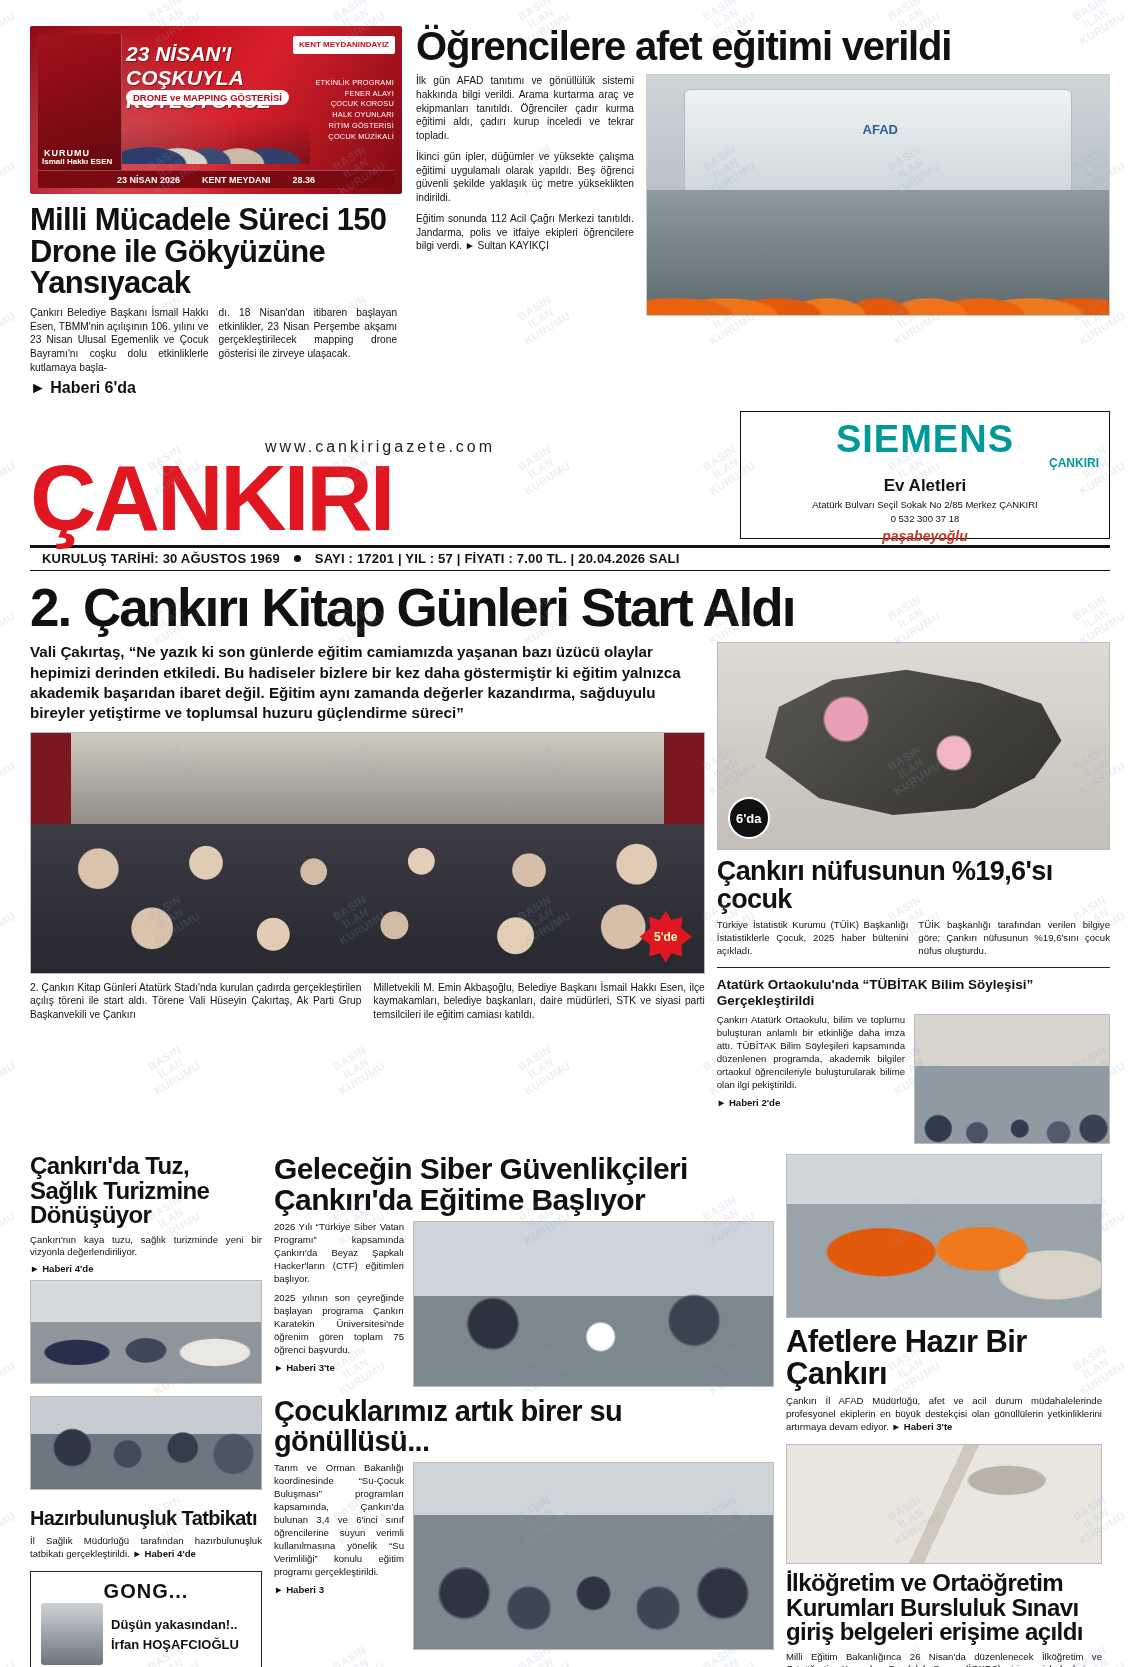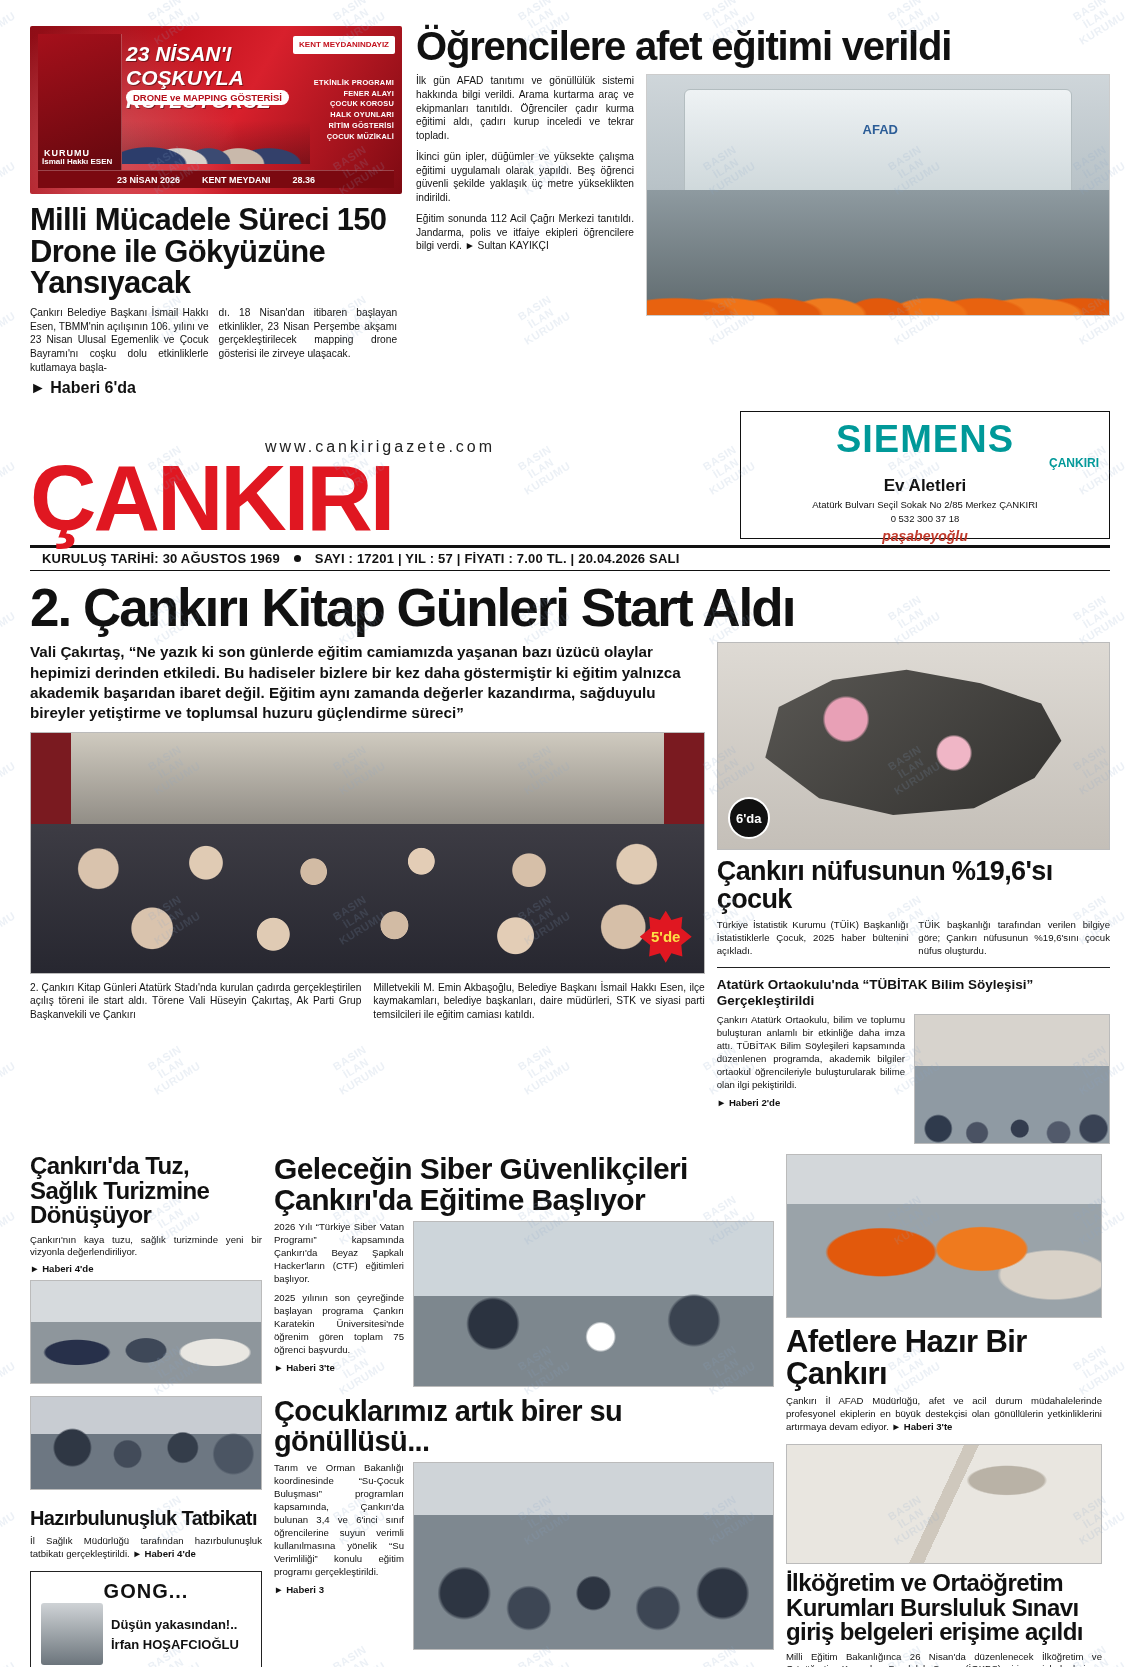--- a/index.html
+++ b/index.html
@@ -52,21 +52,21 @@
     position:absolute; left:96px; top:64px; font-size:9.5px; font-weight:bold;
     background:#fff; color:#b3101b; padding:2px 7px; border-radius:9px;
   }
   .promo .kent {
     position:absolute; right:7px; top:10px; background:#fff; color:#c3121d;
     font-size:8px; font-weight:bold; text-align:center; padding:4px 6px; line-height:1.2;
     border-radius:2px;
   }
   .promo .prog {
     position:absolute; right:8px; top:52px; font-size:7.4px; line-height:1.45;
-    text-align:right; font-weight:bold; letter-spacing:.2px;
+    text-align:right; font-weight:normal; letter-spacing:.2px;
   }
   .promo .crowd {
     position:absolute; left:92px; right:92px; bottom:30px; height:72px;
     background:
       radial-gradient(ellipse at 14% 100%, #2c3d6b 0 16%, transparent 17%),
       radial-gradient(ellipse at 30% 100%, #d8d2cb 0 15%, transparent 16%),
       radial-gradient(ellipse at 46% 100%, #3b4a72 0 15%, transparent 16%),
       radial-gradient(ellipse at 62% 100%, #c9b9ab 0 15%, transparent 16%),
       radial-gradient(ellipse at 78% 100%, #33406a 0 15%, transparent 16%),
       linear-gradient(180deg, rgba(255,255,255,0) 40%, rgba(40,10,14,.35));
@@ -175,21 +175,21 @@
       radial-gradient(circle at 90% 27%, #e0cbb4 0 3.2%, transparent 3.4%),
       radial-gradient(circle at 18% 70%, #d9c3ad 0 3.6%, transparent 3.8%),
       radial-gradient(circle at 36% 74%, #e0cbb4 0 3.6%, transparent 3.8%),
       radial-gradient(circle at 54% 68%, #d2bba4 0 3.6%, transparent 3.8%),
       radial-gradient(circle at 72% 75%, #e3cdb6 0 3.6%, transparent 3.8%),
       radial-gradient(circle at 88% 69%, #d6bfa8 0 3.6%, transparent 3.8%),
       linear-gradient(180deg,#3d3c44,#272730);
   }
   .badge-star {
     position:absolute; right:12px; bottom:10px; width:52px; height:52px;
-    background:#e01721; color:#fde047; font-weight:bold; font-size:15px;
+    background:#e01721; color:#fef9c3; font-weight:bold; font-size:12px;
     display:flex; align-items:center; justify-content:center;
     clip-path:polygon(50% 0%,61% 18%,82% 12%,80% 34%,100% 50%,80% 66%,82% 88%,61% 82%,50% 100%,39% 82%,18% 88%,20% 66%,0% 50%,20% 34%,18% 12%,39% 18%);
   }
   .two-cols { display:flex; gap:12px; margin-top:7px; }
   .two-cols p { margin:0; font-size:10.2px; line-height:1.35; text-align:justify; }
 
   .sec-title { font-size:27px; font-weight:bold; line-height:1.02; letter-spacing:-.6px; margin:0 0 6px; }
   .sec-title.sm { font-size:24px; }
 
   

